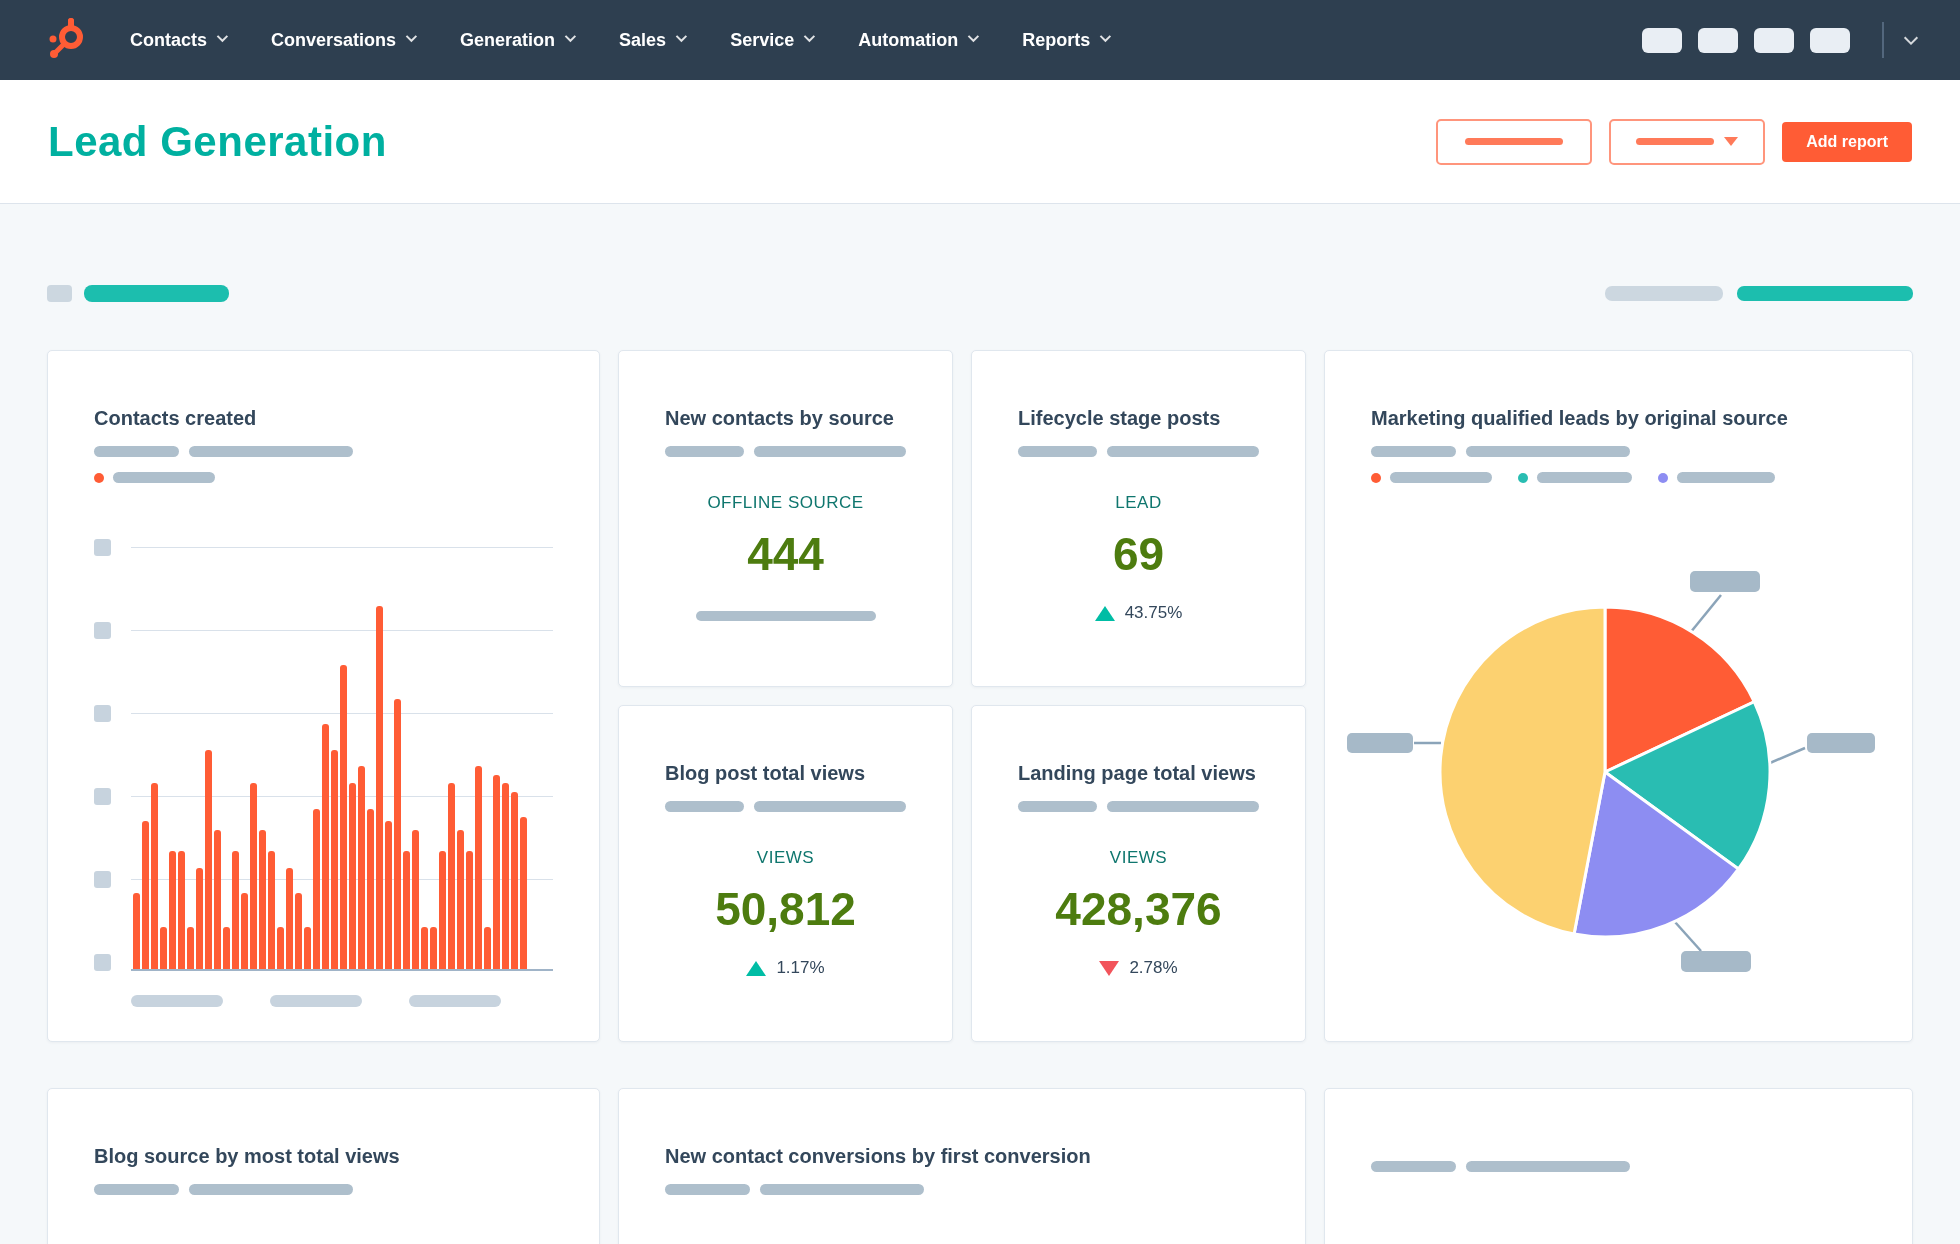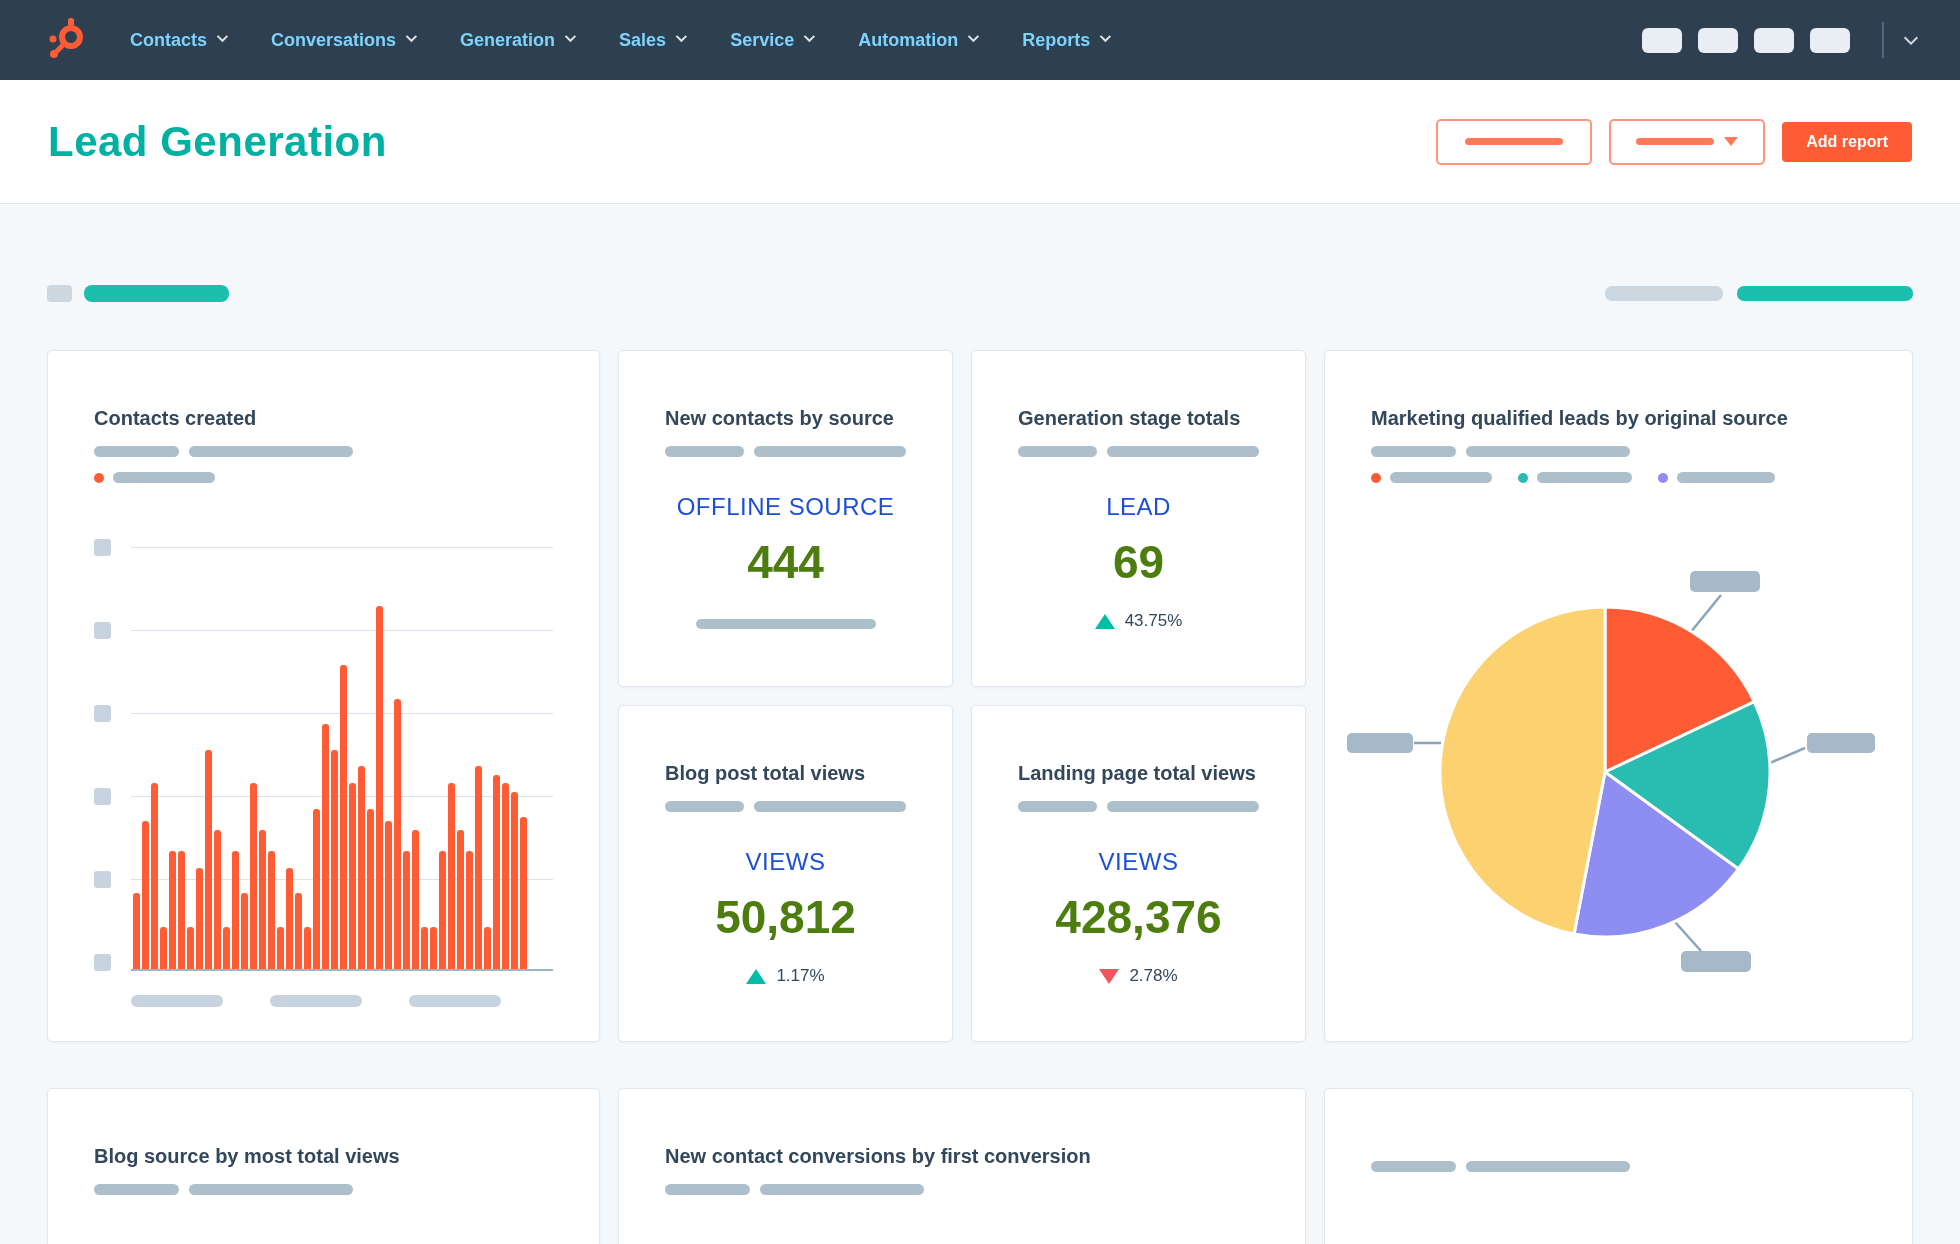--- a/index.html
+++ b/index.html
@@ -3,21 +3,21 @@
 <meta charset="utf-8">
 <style>
   * { margin:0; padding:0; box-sizing:border-box; }
   html,body { width:1960px; height:1244px; overflow:hidden; }
   body { font-family:"Liberation Sans","DejaVu Sans",sans-serif; background:#f5f8fa; color:#33475b; }
 
   
   .topnav { height:80px; background:#2e3f50; display:flex; align-items:center; padding:0 44px; }
   .logo { margin-right:40px; display:flex; align-items:center; }
   .nav-items { display:flex; align-items:center; gap:46px; }
-  .nav-item { display:flex; align-items:center; color:#7dd3fc; font-size:18px; font-weight:700; cursor:pointer; }
+  .nav-item { display:flex; align-items:center; color:#ffffff; font-size:18px; font-weight:700; cursor:pointer; }
   .chev { width:8px; height:8px; border-right:2px solid rgba(255,255,255,.85); border-bottom:2px solid rgba(255,255,255,.85); transform:rotate(45deg) translateY(-2px); margin-left:10px; margin-top:-4px; }
   .nav-right { margin-left:auto; display:flex; align-items:center; }
   .nav-pill { width:40px; height:25px; background:#e9eef4; border-radius:6px; margin-left:16px; }
   .nav-divider { width:2px; height:36px; background:#53677d; margin:0 22px 0 32px; }
   .nav-caret { width:10px; height:10px; border-right:2px solid rgba(255,255,255,.8); border-bottom:2px solid rgba(255,255,255,.8); transform:rotate(45deg); margin-top:-5px; }
 
   
   .pageheader { height:124px; background:#fff; border-bottom:1px solid #dde4ec; display:flex; align-items:center; padding:0 48px; }
   .page-title { font-size:42px; font-weight:700; color:#00b0a0; letter-spacing:.5px; }
   .header-actions { margin-left:auto; display:flex; align-items:center; gap:17px; }
@@ -59,21 +59,21 @@
   .plot { flex:1; margin-left:20px; position:relative; height:432px; }
   .gline { position:absolute; left:0; right:0; height:1px; background:#d9e1ea; }
   .baseline { position:absolute; left:0; right:0; bottom:0; height:2px; background:#a0b4c8; }
   .bars { position:absolute; left:2px; right:26px; bottom:2px; top:8px; display:flex; align-items:flex-end; justify-content:space-between; }
   .bar { width:7px; border-radius:3px 3px 0 0; }
   .x-pills { margin-left:37px; margin-top:24px; display:flex; gap:47px; }
   .xpill { width:92px; height:12px; background:#c7d3de; border-radius:6px; }
 
   
   .kpi { display:flex; flex-direction:column; align-items:center; margin-top:36px; }
-  .kpi-label { font-size:24px; color:#1d4ed8; letter-spacing:.5px; }
+  .kpi-label { font-size:17px; color:#0f766e; letter-spacing:.5px; }
   .kpi-value { margin-top:14px; font-size:46px; font-weight:700; color:#4d7c0f; }
   .kpi-pill { margin-top:30px; width:180px; height:10px; background:#aebfcc; border-radius:5px; }
   .delta { margin-top:22px; display:flex; align-items:center; gap:10px; font-size:17px; color:#33475b; }
   .tri-up { width:0; height:0; border-left:10px solid transparent; border-right:10px solid transparent; border-bottom:15px solid #00bda5; }
   .tri-down { width:0; height:0; border-left:10px solid transparent; border-right:10px solid transparent; border-top:15px solid #f2545b; }
 
   
   .pie-svg { position:absolute; left:0; top:130px; }
 </style>
 </head>
@@ -247,21 +247,21 @@
           <div class="pill pill-l"></div>
         </div>
       <div class="kpi">
         <div class="kpi-label">OFFLINE SOURCE</div>
         <div class="kpi-value">444</div>
         <div class="kpi-pill"></div>
       </div>
     </div>
 
     <div class="card area-c">
-      <div class="card-title">Generation stage totals</div>
+      <div class="card-title">Lifecycle stage posts</div>
       <div class="pill-row">
           <div class="pill pill-s"></div>
           <div class="pill pill-l"></div>
         </div>
       <div class="kpi">
         <div class="kpi-label">LEAD</div>
         <div class="kpi-value">69</div>
         <div class="delta">
           <span class="tri-up"></span>
           <span>43.75%</span>

